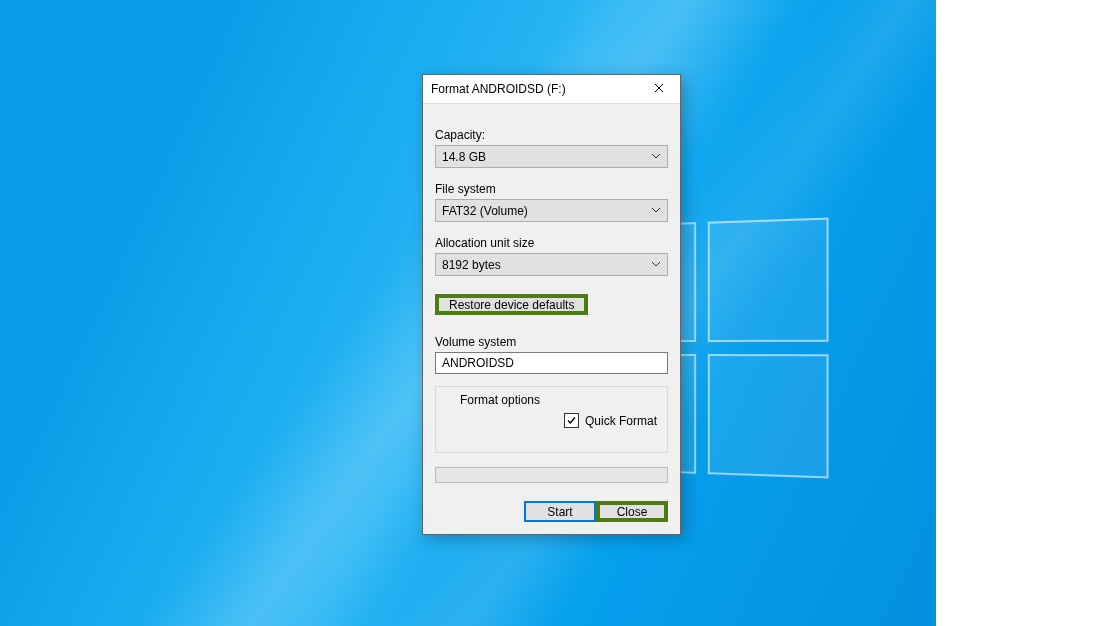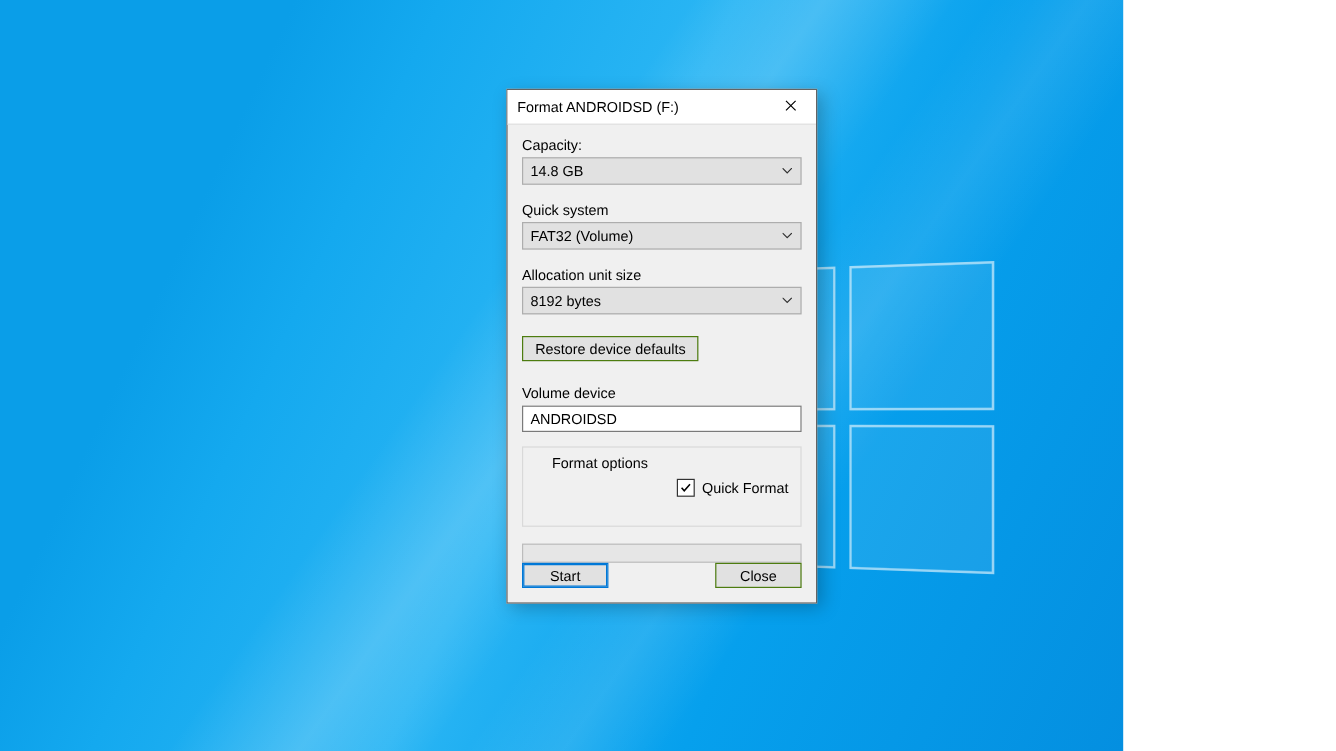--- a/index.html
+++ b/index.html
@@ -36,33 +36,33 @@
     background:#f0f0f0;border:1px solid #646464;
     box-shadow:4px 4px 14px rgba(0,0,0,.25);
   }
   .titlebar{height:28px;background:#ffffff;display:flex;align-items:center;justify-content:space-between;padding-left:8px;border-bottom:1px solid #dcdcdc;}
   .titlebar .title{font-size:12px;}
   .closebtn{width:42px;height:28px;display:flex;align-items:center;justify-content:center;cursor:pointer;}
   .closebtn svg{width:10px;height:10px;}
 
   .body{padding:10px 12px 12px 12px;}
   .label{margin-top:4px;margin-bottom:3px;}
-  .label:first-child{margin-top:0;}
+  .label:first-child{margin-top:14px;}
 
   .combo{
     position:relative;height:21px;border:1px solid #adadad;background:#e1e1e1;
     display:flex;align-items:center;padding:0 22px 0 6px;cursor:pointer;
     box-shadow:inset 0 0 0 1px #ffffff00;
   }
   .combo .arrow{position:absolute;right:4px;top:50%;transform:translateY(-50%);width:14px;height:14px;display:flex;align-items:center;justify-content:center;}
   .combo .arrow svg{width:8px;height:5px;}
   .section-gap{height:10px;}
 
   .btn{
-    height:21px;border:1px solid #4d7c0f;background:#e1e1e1;
+    height:21px;border:4px solid #4d7c0f;background:#e1e1e1;
     padding:0 10px;display:inline-flex;align-items:center;justify-content:center;
     cursor:pointer;min-width:68px;font-family:inherit;font-size:12px;
   }
   .btn.default{border:1px solid #0078d7;box-shadow:inset 0 0 0 1px #0078d7;}
 
   .textinput{
     width:100%;box-sizing:border-box;height:22px;border:1px solid #7a7a7a;
     background:#ffffff;padding:0 6px;font-family:inherit;font-size:12px;outline:none;
   }
 
@@ -72,21 +72,21 @@
   .groupbox .legend{position:relative;top:-2px;margin-bottom:4px;}
 
   .check{display:flex;align-items:center;gap:6px;cursor:pointer;justify-content:flex-end;}
   .checkbox{
     width:13px;height:13px;border:1px solid #333;background:#fff;display:flex;align-items:center;justify-content:center;
   }
   .checkbox svg{width:11px;height:11px;display:block;}
 
   .progress{height:14px;border:1px solid #bcbcbc;background:#e6e6e6;margin-top:14px;}
 
-  .footer{display:flex;justify-content:space-between;gap:18px;}
+  .footer{display:flex;justify-content:flex-end;gap:0;margin-top:18px;}
   .footer .btn{min-width:72px;}
 </style>
 </head>
 <body>
 
 <div class="desktop">
   <div class="winlogo">
     <div class="pane tl"></div>
     <div class="pane tr"></div>
     <div class="pane bl"></div>
@@ -111,21 +111,21 @@
       <div class="combo">
         <span>14.8 GB</span>
         <span class="arrow">
           <svg viewBox="0 0 8 5">
               <path d="M0 0 L4 4 L8 0" stroke="#333" stroke-width="1" fill="none"></path>
             </svg>
         </span>
       </div>
 
       <div class="section-gap"></div>
-      <div class="label">Quick system</div>
+      <div class="label">File system</div>
       <div class="combo">
         <span>FAT32 (Volume)</span>
         <span class="arrow">
           <svg viewBox="0 0 8 5">
               <path d="M0 0 L4 4 L8 0" stroke="#333" stroke-width="1" fill="none"></path>
             </svg>
         </span>
       </div>
 
       <div class="section-gap"></div>
@@ -136,21 +136,21 @@
           <svg viewBox="0 0 8 5">
               <path d="M0 0 L4 4 L8 0" stroke="#333" stroke-width="1" fill="none"></path>
             </svg>
         </span>
       </div>
 
       <div style="height:18px"></div>
       <button class="btn">Restore device defaults</button>
 
       <div style="height:16px"></div>
-      <div class="label">Volume device</div>
+      <div class="label">Volume system</div>
       <input class="textinput" type="text" value="ANDROIDSD" style="">
 
       <div style="height:10px"></div>
       <div class="groupbox">
         <div class="legend">Format options</div>
         <label class="check">
           <span class="checkbox">
             <svg viewBox="0 0 11 11">
                 <path d="M2 5.5 L4.2 8 L9 2.5" stroke="#000" stroke-width="1.3" fill="none"></path>
               </svg>

